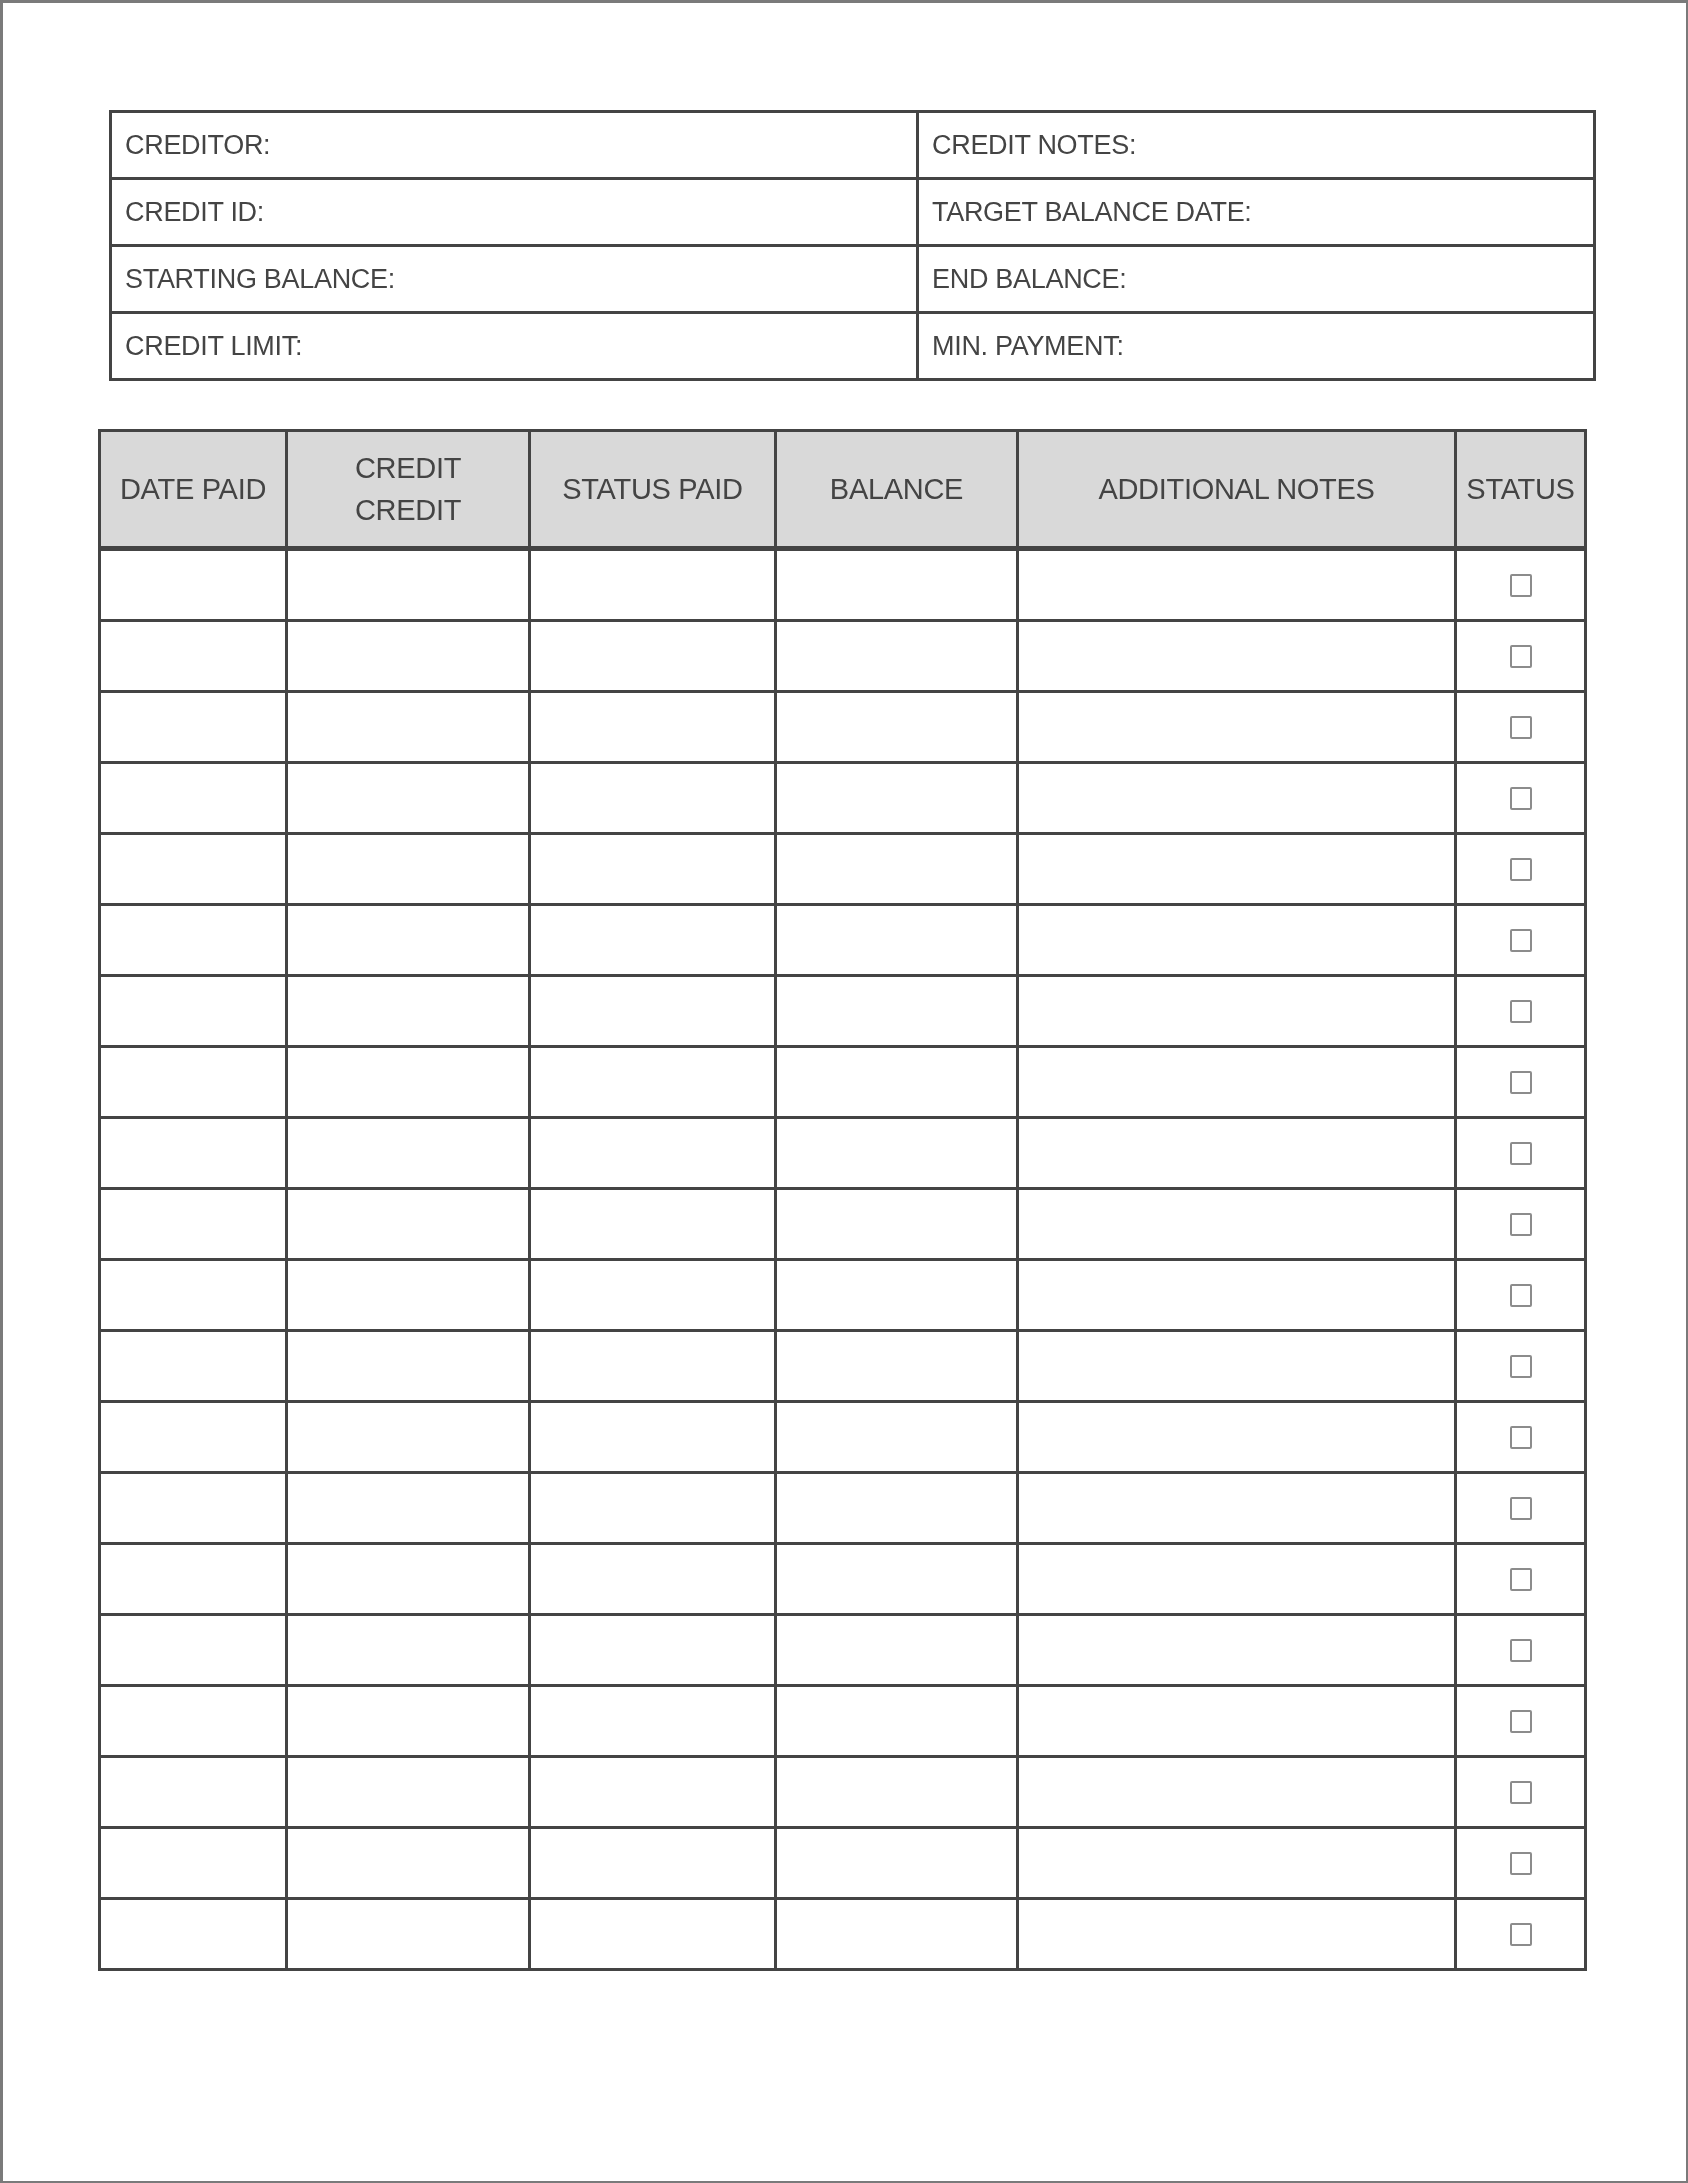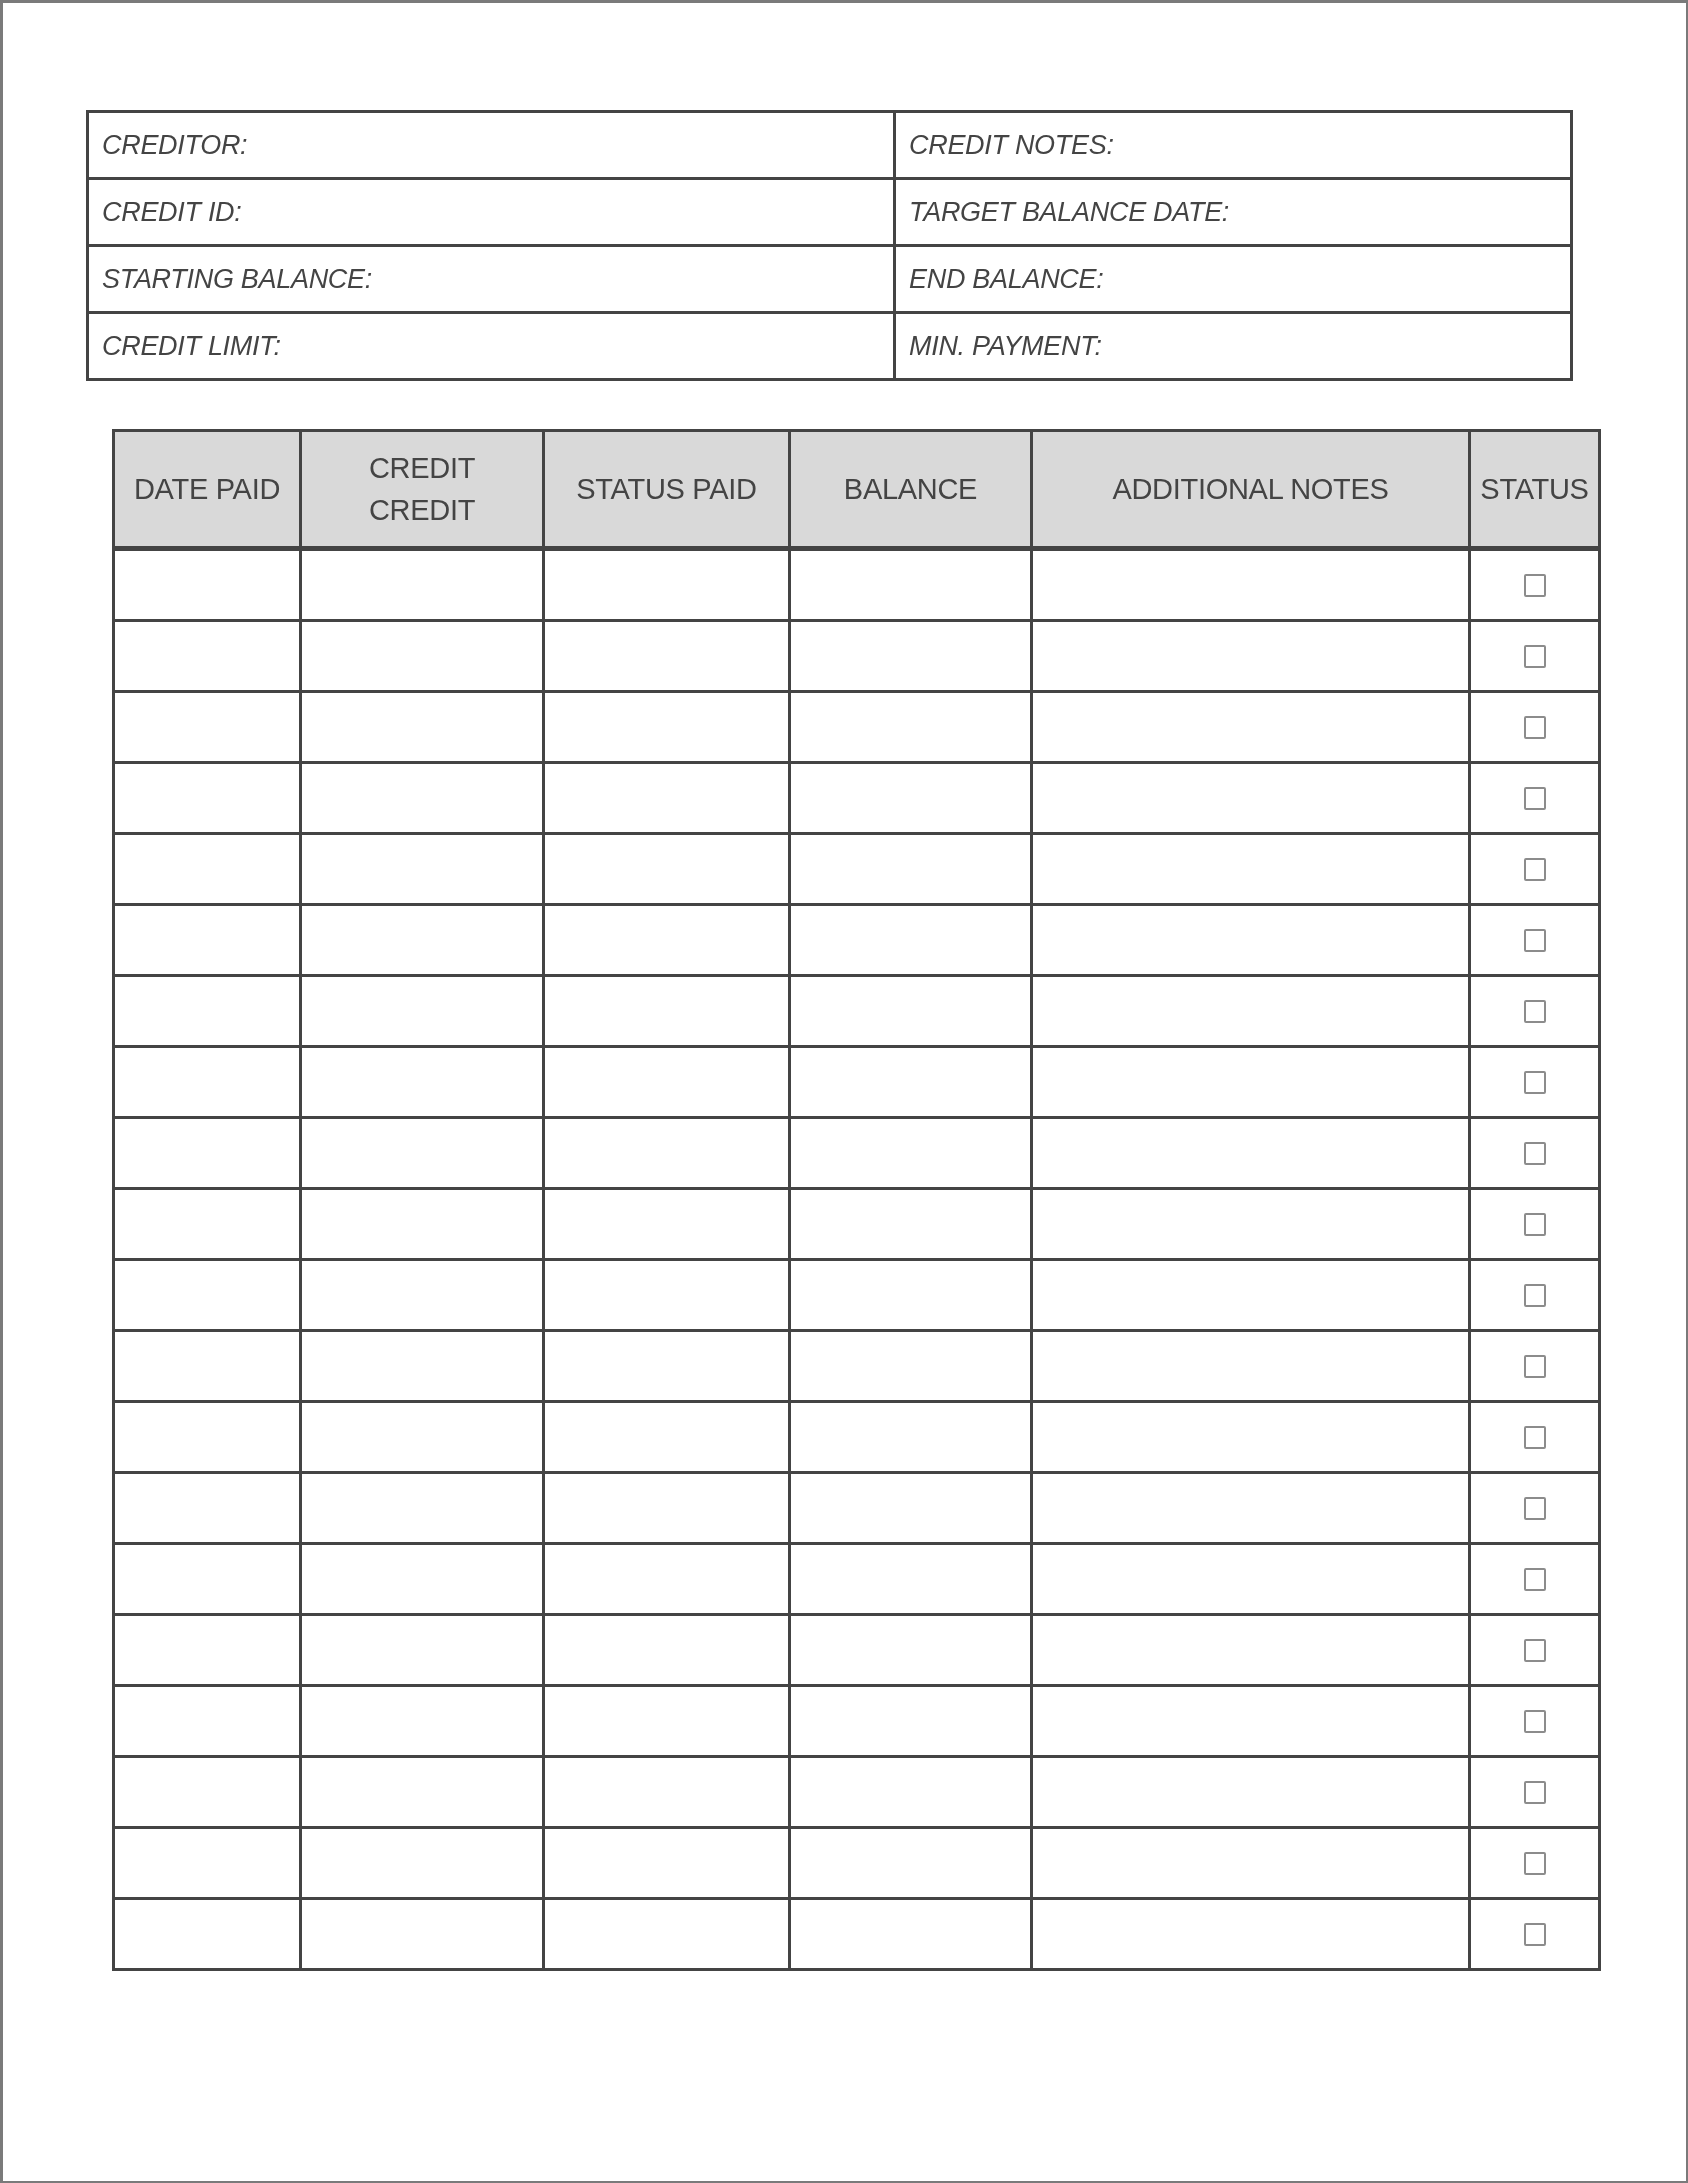--- a/index.html
+++ b/index.html
@@ -1,26 +1,26 @@
 <!DOCTYPE html>
 <html><head>
 <meta charset="utf-8">
 <style>
   html,body{margin:0;padding:0;}
   body{width:1689px;height:2184px;background:#ffffff;position:relative;overflow:hidden;
        font-family:"Liberation Sans","DejaVu Sans",sans-serif;color:#3f3f3f;}
   .page-frame{position:absolute;left:0;top:0;width:1689px;height:2184px;box-sizing:border-box;
        border:3px solid #7a7a7a;}
-  .info-table{position:absolute;left:86px;top:110px;width:1484px;border-collapse:collapse;
-       table-layout:fixed;font-style:italic;}
+  .info-table{position:absolute;left:109px;top:110px;width:1484px;border-collapse:collapse;
+       table-layout:fixed;}
   .info-table td{border:3px solid #444;height:64px;padding:0 0 0 13px;font-size:27px;
        letter-spacing:-0.3px;vertical-align:middle;color:#444;}
   .info-table col.c1{width:807px;}
   .info-table col.c2{width:677px;}
-  .main-table{position:absolute;left:112px;top:429px;width:1484px;border-collapse:collapse;
+  .main-table{position:absolute;left:98px;top:429px;width:1484px;border-collapse:collapse;
        table-layout:fixed;}
   .main-table th{background:#d9d9d9;border:3px solid #444;border-bottom:5px solid #444;
        height:114px;font-weight:normal;font-size:29px;line-height:42px;color:#444;
        text-align:center;padding:0 4px;letter-spacing:-0.3px;}
   .main-table td{border:3px solid #444;height:68px;padding:0;}
   .main-table td.status{text-align:center;vertical-align:middle;}
   .cb{display:inline-block;width:22px;height:23px;border:2.5px solid #8c8c8c;border-radius:2px;
        box-sizing:border-box;vertical-align:middle;background:#fff;cursor:pointer;}
 </style>
 </head>

